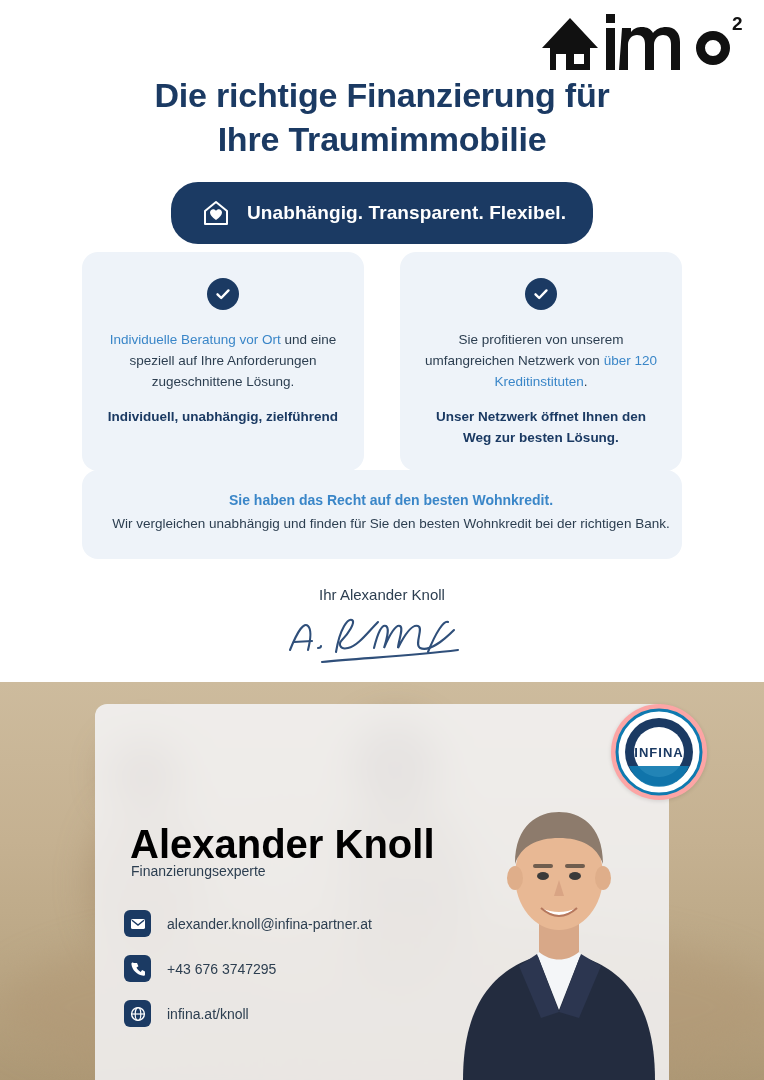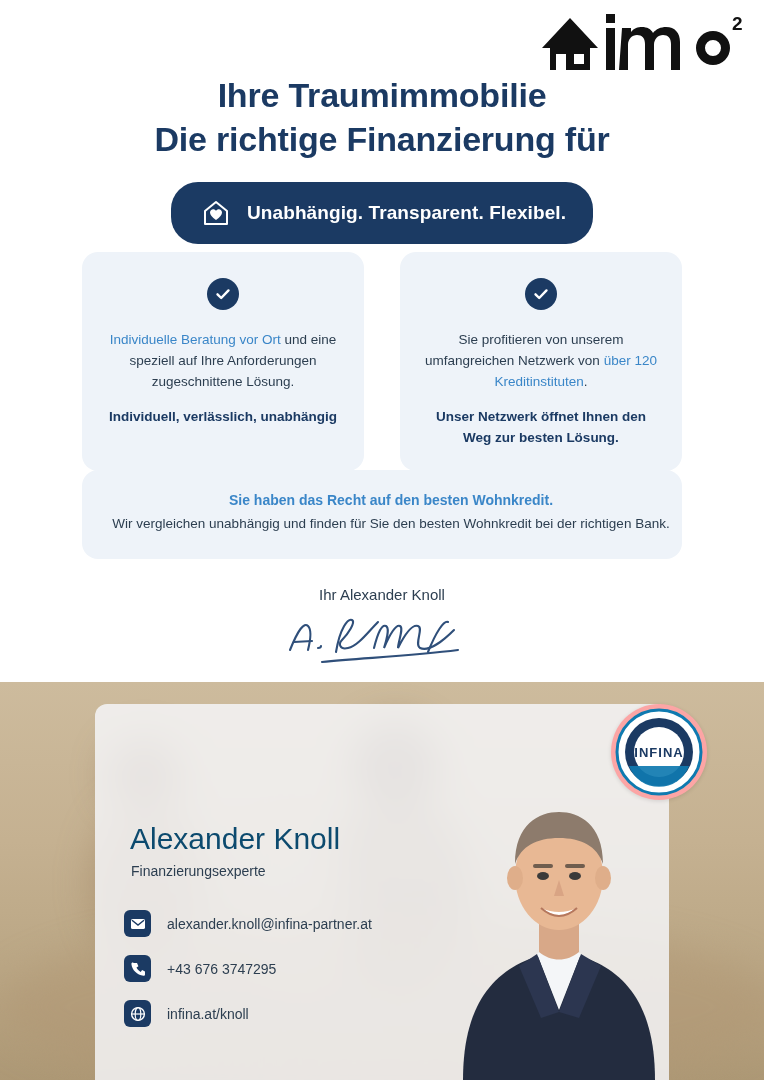--- a/index.html
+++ b/index.html
@@ -185,23 +185,23 @@
     border-radius: 50%;
     background: #fca5a5;
     display: flex; align-items: center; justify-content: center;
     box-shadow: 0 1px 4px rgba(0,0,0,0.12);
   }
 
   .agent-name {
     position: absolute;
     left: 130px;
     top: 140px;
-    color: #0c4a6e;
-    font-size: 30px;
-    font-weight: normal;
+    color: #000000;
+    font-size: 40px;
+    font-weight: bold;
   }
   .agent-role {
     position: absolute;
     left: 131px;
     top: 181px;
     color: #2c3e50;
     font-size: 14px;
   }
 
   .contact-list {
@@ -253,22 +253,22 @@
         <rect x="70" y="20" width="9" height="42"></rect>
         <rect x="70" y="6" width="9" height="9"></rect>
         <path d="M86 20 h9 v4 c3-4 7-5 11-5 5 0 9 2 11 6 3-4 8-6 13-6 9 0 14 6 14 15 v28 h-9 V36 c0-6-3-9-8-9 -5 0-9 4-9 10 v25 h-9 V36 c0-6-3-9-8-9 -5 0-9 4-9 10 v25 h-9 z"></path>
         <path d="M160 40 a17 17 0 1 1 34 0 a17 17 0 1 1 -34 0 z M169 40 a8 8 0 1 0 16 0 a8 8 0 1 0 -16 0 z"></path>
       </g>
       <text x="196" y="22" font-family="Liberation Sans, sans-serif" font-size="19" font-weight="bold" fill="#111111">2</text>
     </svg>
   </div>
 
   <div class="headline">
+    <div>Die richtige Finanzierung für</div>
     <div>Ihre Traumimmobilie</div>
-    <div>Die richtige Finanzierung für</div>
   </div>
 
   <div class="claim">
     <span class="claim-icon">
       <svg width="34" height="34" viewBox="0 0 34 34" xmlns="http://www.w3.org/2000/svg">
         <path d="M6 15 L17 6 L28 15 V28 H6 Z" fill="none" stroke="#ffffff" stroke-width="2" stroke-linejoin="round"></path>
         <path d="M17 24 c-4-3-6-5-6-7.5 0-1.9 1.5-3.2 3.2-3.2 1.1 0 2.2.6 2.8 1.5 .6-.9 1.7-1.5 2.8-1.5 1.7 0 3.2 1.3 3.2 3.2 0 2.5-2 4.5-6 7.5 z" fill="#ffffff"></path>
       </svg>
     </span>
     <span class="claim-text">Unabhängig. Transparent. Flexibel.</span>
@@ -279,21 +279,21 @@
     <div class="card card-left">
       <div class="check-badge">
         <svg width="18" height="18" viewBox="0 0 18 18" xmlns="http://www.w3.org/2000/svg">
           <path d="M3.5 9.3 L7.2 13 L14.5 5.4" fill="none" stroke="#ffffff" stroke-width="2.4" stroke-linecap="round" stroke-linejoin="round"></path>
         </svg>
       </div>
       <p>
         <span class="accent">Individuelle Beratung vor Ort</span><span> und eine speziell auf Ihre Anforderungen zugeschnittene Lösung.</span>
       </p>
       <div class="spacer"></div>
-      <p class="bold">Individuell, verlässlich, unabhängig</p>
+      <p class="bold">Individuell, unabhängig, zielführend</p>
     </div>
 
     <div class="card card-right">
       <div class="check-badge">
         <svg width="18" height="18" viewBox="0 0 18 18" xmlns="http://www.w3.org/2000/svg">
           <path d="M3.5 9.3 L7.2 13 L14.5 5.4" fill="none" stroke="#ffffff" stroke-width="2.4" stroke-linecap="round" stroke-linejoin="round"></path>
         </svg>
       </div>
       <p>
         <span>Sie profitieren von unserem umfangreichen Netzwerk von </span><span class="accent">über 120 Kreditinstituten</span><span>.</span>

